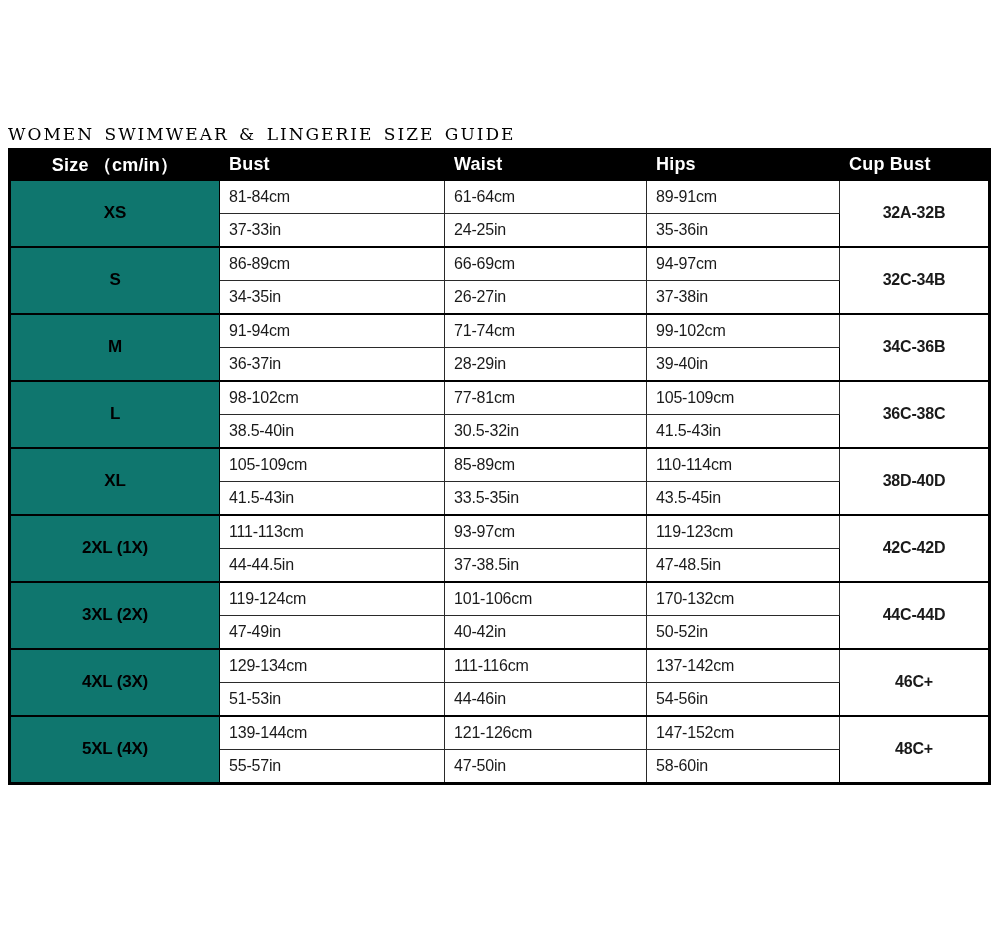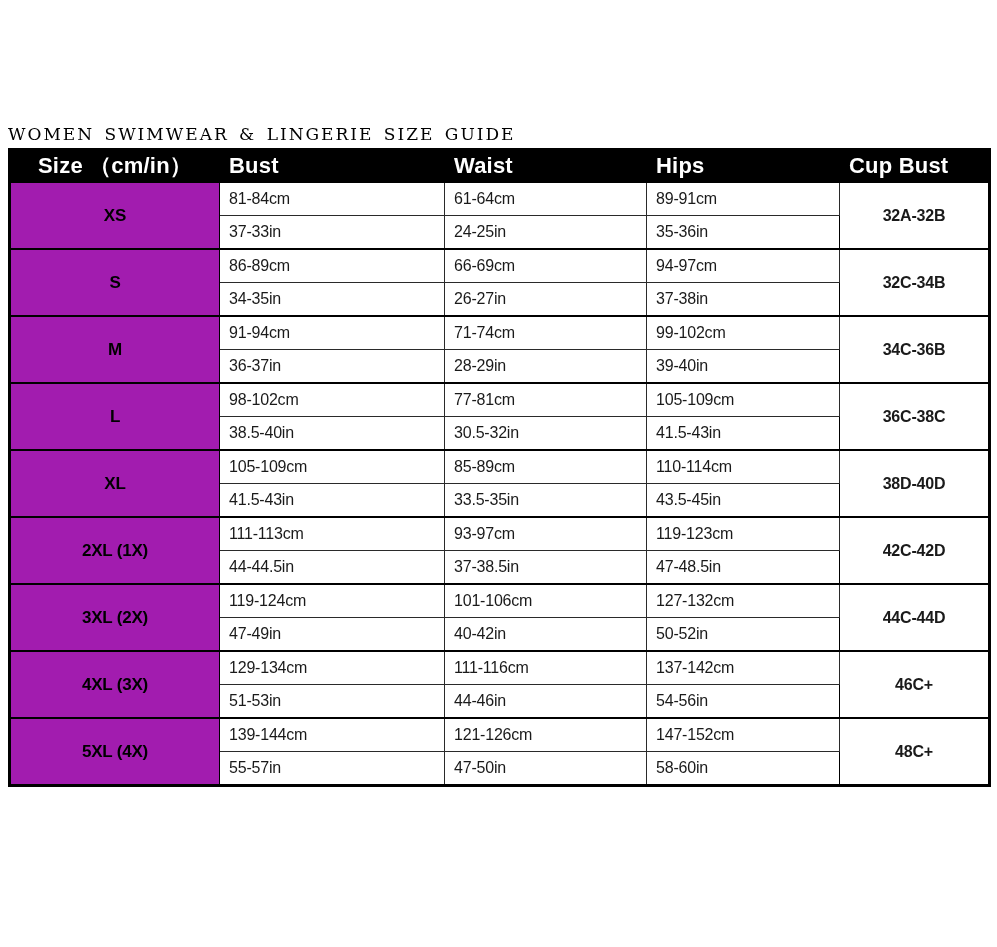--- a/index.html
+++ b/index.html
@@ -32,21 +32,21 @@
     table-layout: fixed;
     width: 980px;
     border: 3px solid #000000;
   }
   table.size-table thead tr {
     height: 30px;
   }
   table.size-table th {
     background: #000000;
     color: #ffffff;
-    font-size: 22px;
+    font-size: 18px;
     font-weight: bold;
     text-align: left;
     padding: 0 0 0 9px;
     border: 1px solid #000000;
     letter-spacing: 0.2px;
   }
   table.size-table th.size-header {
     text-align: center;
     padding: 0;
   }
@@ -57,21 +57,21 @@
     border: 1px solid #2a2a2a;
     height: 32px;
     font-size: 16px;
     padding: 0 0 0 9px;
     color: #1a1a1a;
     letter-spacing: -0.2px;
     vertical-align: middle;
     background: #ffffff;
   }
   table.size-table td.size-cell {
-    background: #a21caf;
+    background: #0f766e;
     text-align: center;
     font-weight: bold;
     font-size: 17px;
     padding: 0;
     color: #000000;
     border-right: 1px solid #000000;
   }
   table.size-table td.cup-cell {
     text-align: center;
     padding: 0;
@@ -191,21 +191,21 @@
         <td>37-38.5in</td>
         <td>47-48.5in</td>
       </tr>
     </tbody>
 
     <tbody>
       <tr>
         <td rowspan="2" class="size-cell">3XL (2X)</td>
         <td>119-124cm</td>
         <td>101-106cm</td>
-        <td>127-132cm</td>
+        <td>170-132cm</td>
         <td rowspan="2" class="cup-cell">44C-44D</td>
       </tr>
       <tr>
         <td>47-49in</td>
         <td>40-42in</td>
         <td>50-52in</td>
       </tr>
     </tbody>
 
     <tbody>

